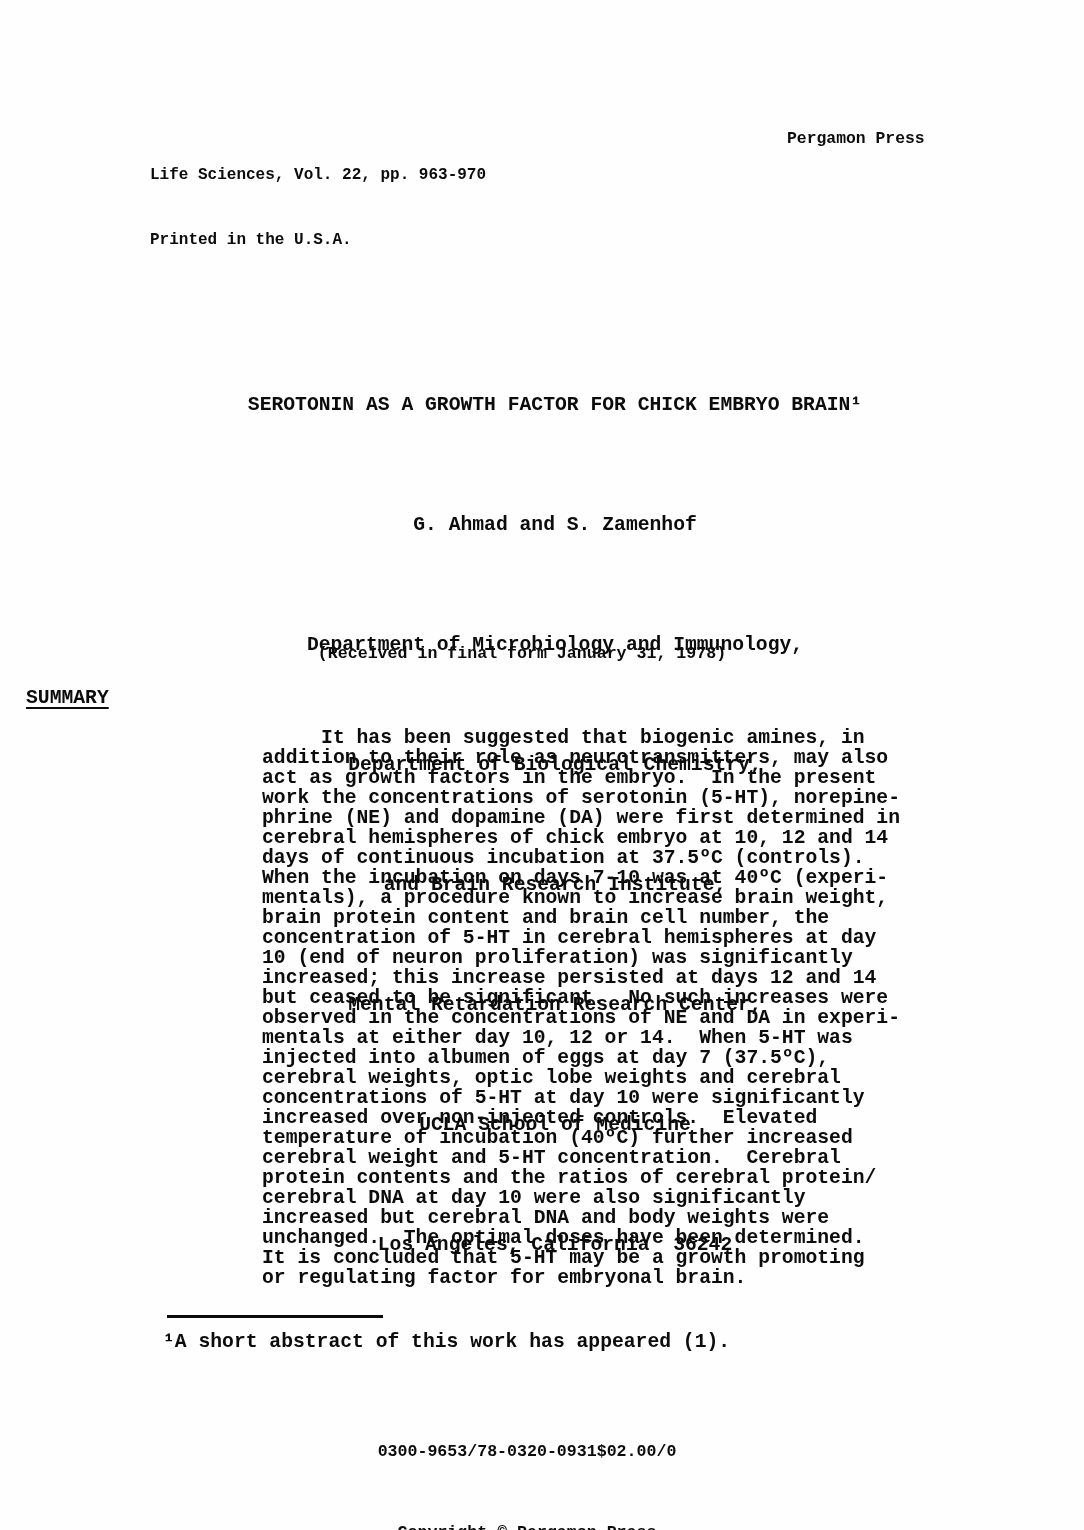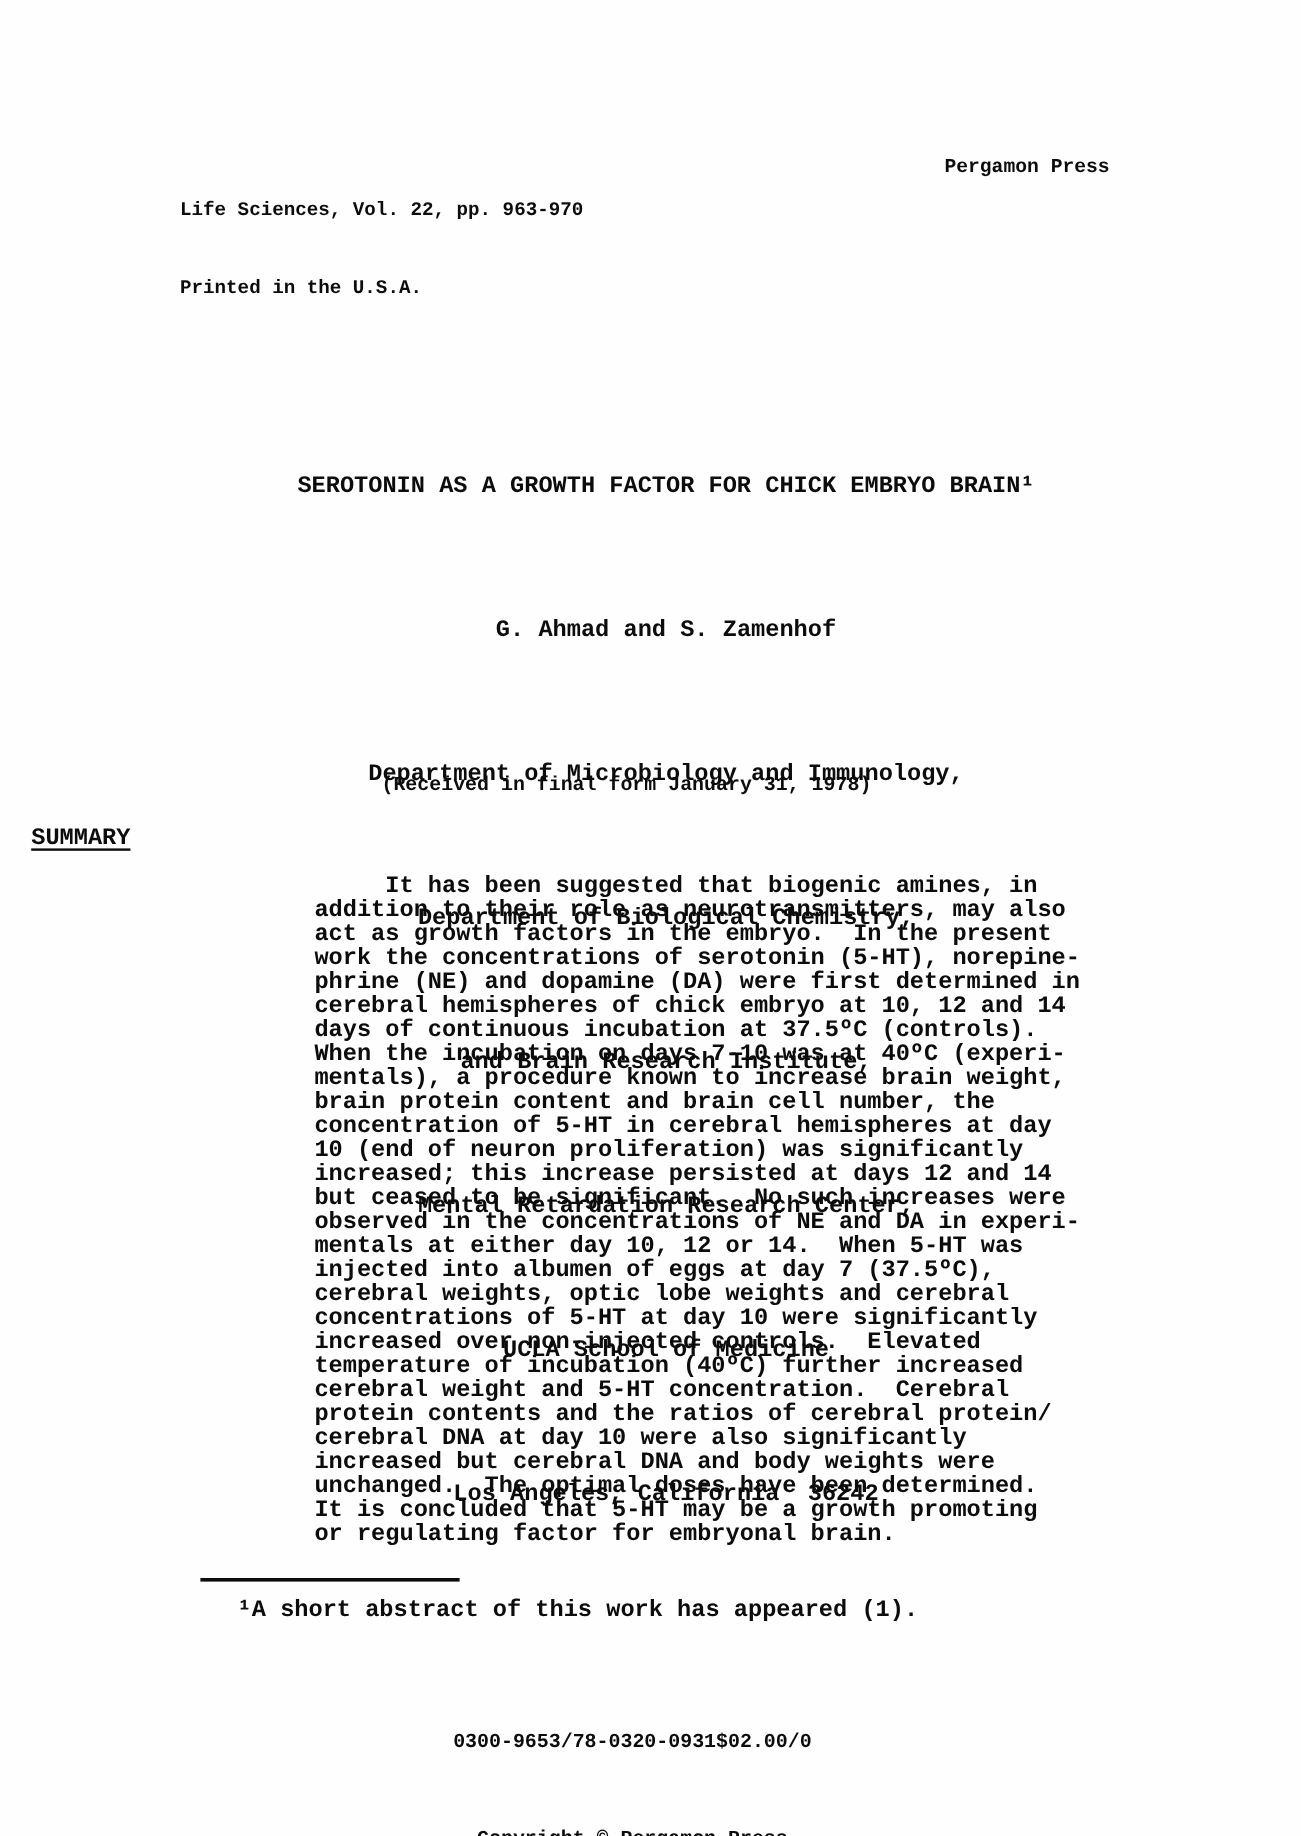--- a/index.html
+++ b/index.html
@@ -41,21 +41,21 @@
   .summary-body{
     position:absolute;top:728px;left:242px;
     font-size:19.7px;line-height:20px;white-space:pre;margin-left:20px;
   }
   .fn-rule{
     position:absolute;top:1315px;left:167px;
     width:216px;height:3px;background:#0c0c0c;
   }
   .footnote{
     position:absolute;top:1329px;left:163px;
-    font-size:19.7px;line-height:26px;white-space:pre;margin-left:35px;
+    font-size:19.7px;line-height:26px;white-space:pre;
   }
   .footer-block{
     position:absolute;top:1384px;left:0;right:30px;
     text-align:center;font-size:16.6px;line-height:27px;white-space:pre;
   }
 </style>
 </head>
 <body>
 
 <div class="page">

